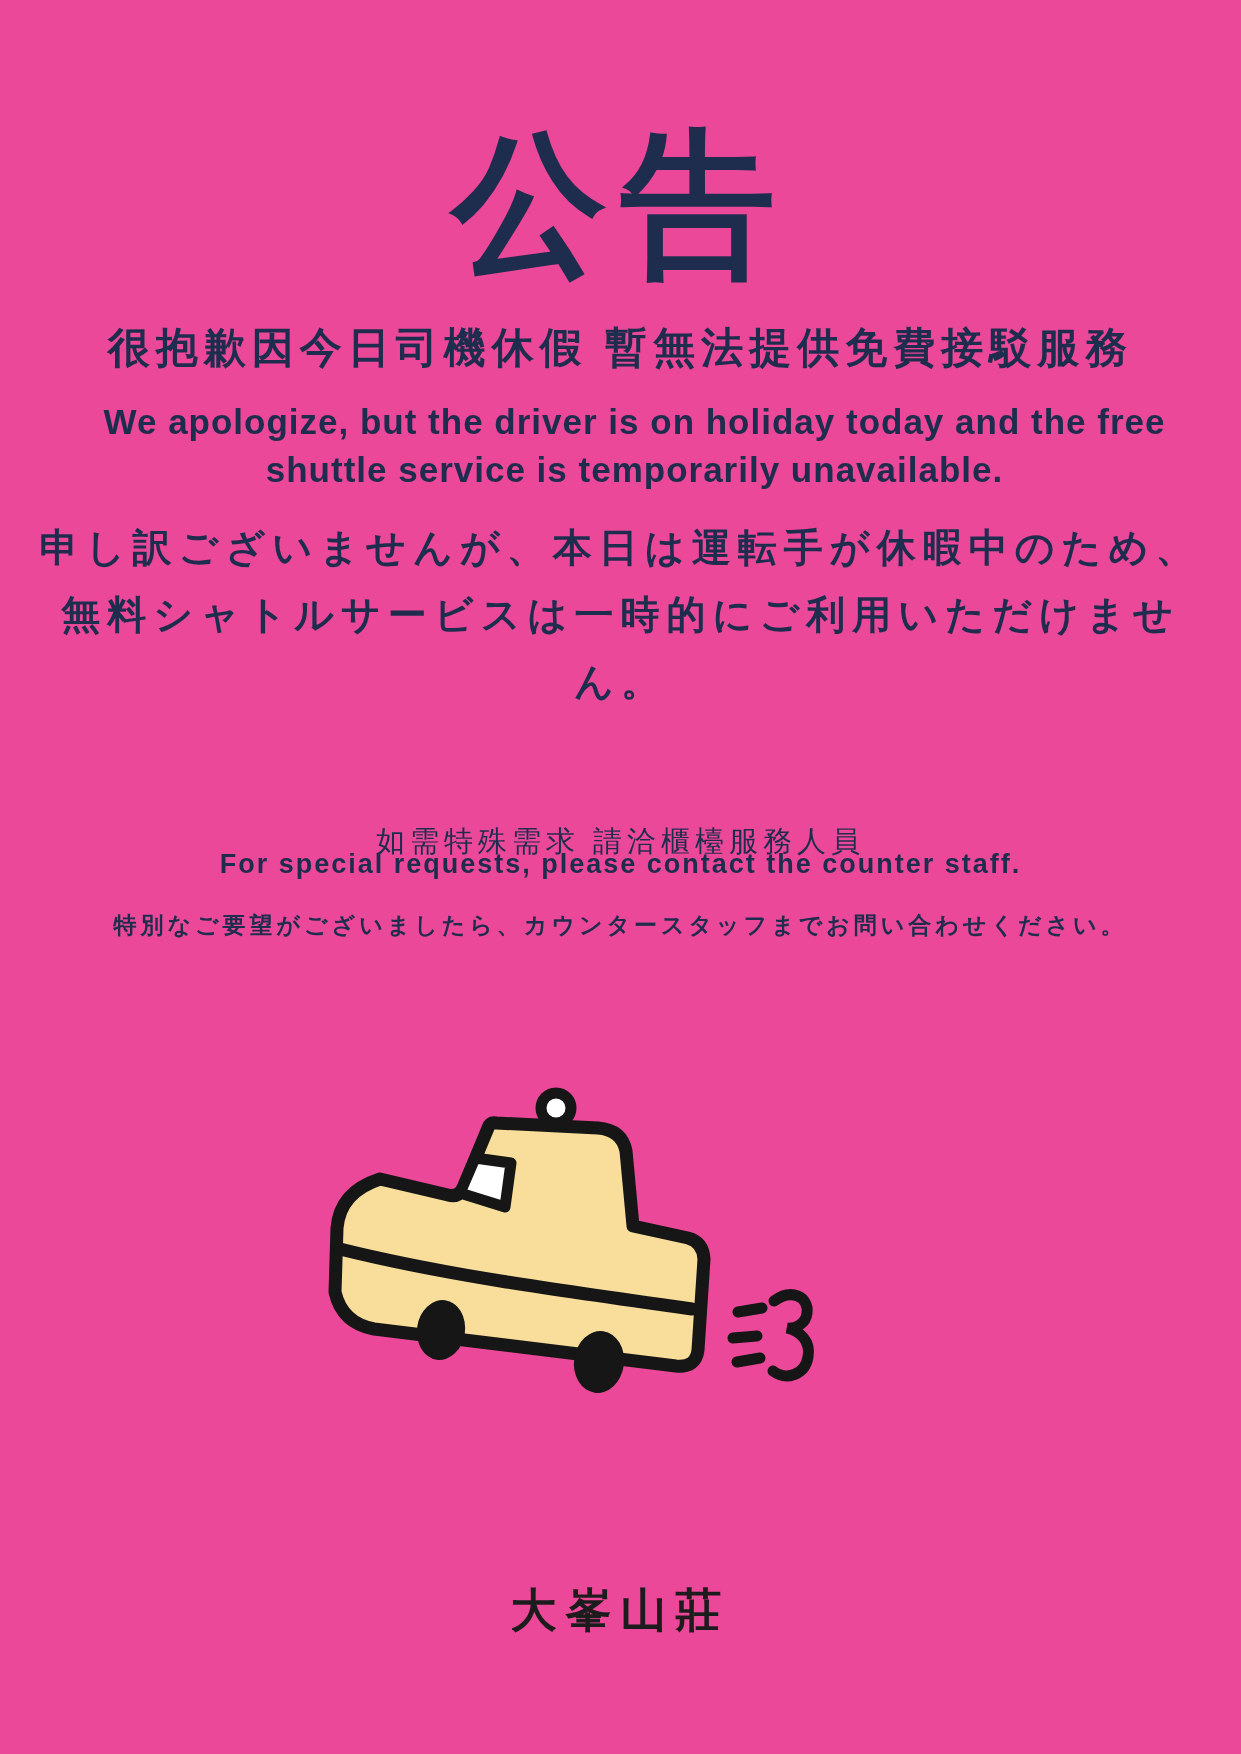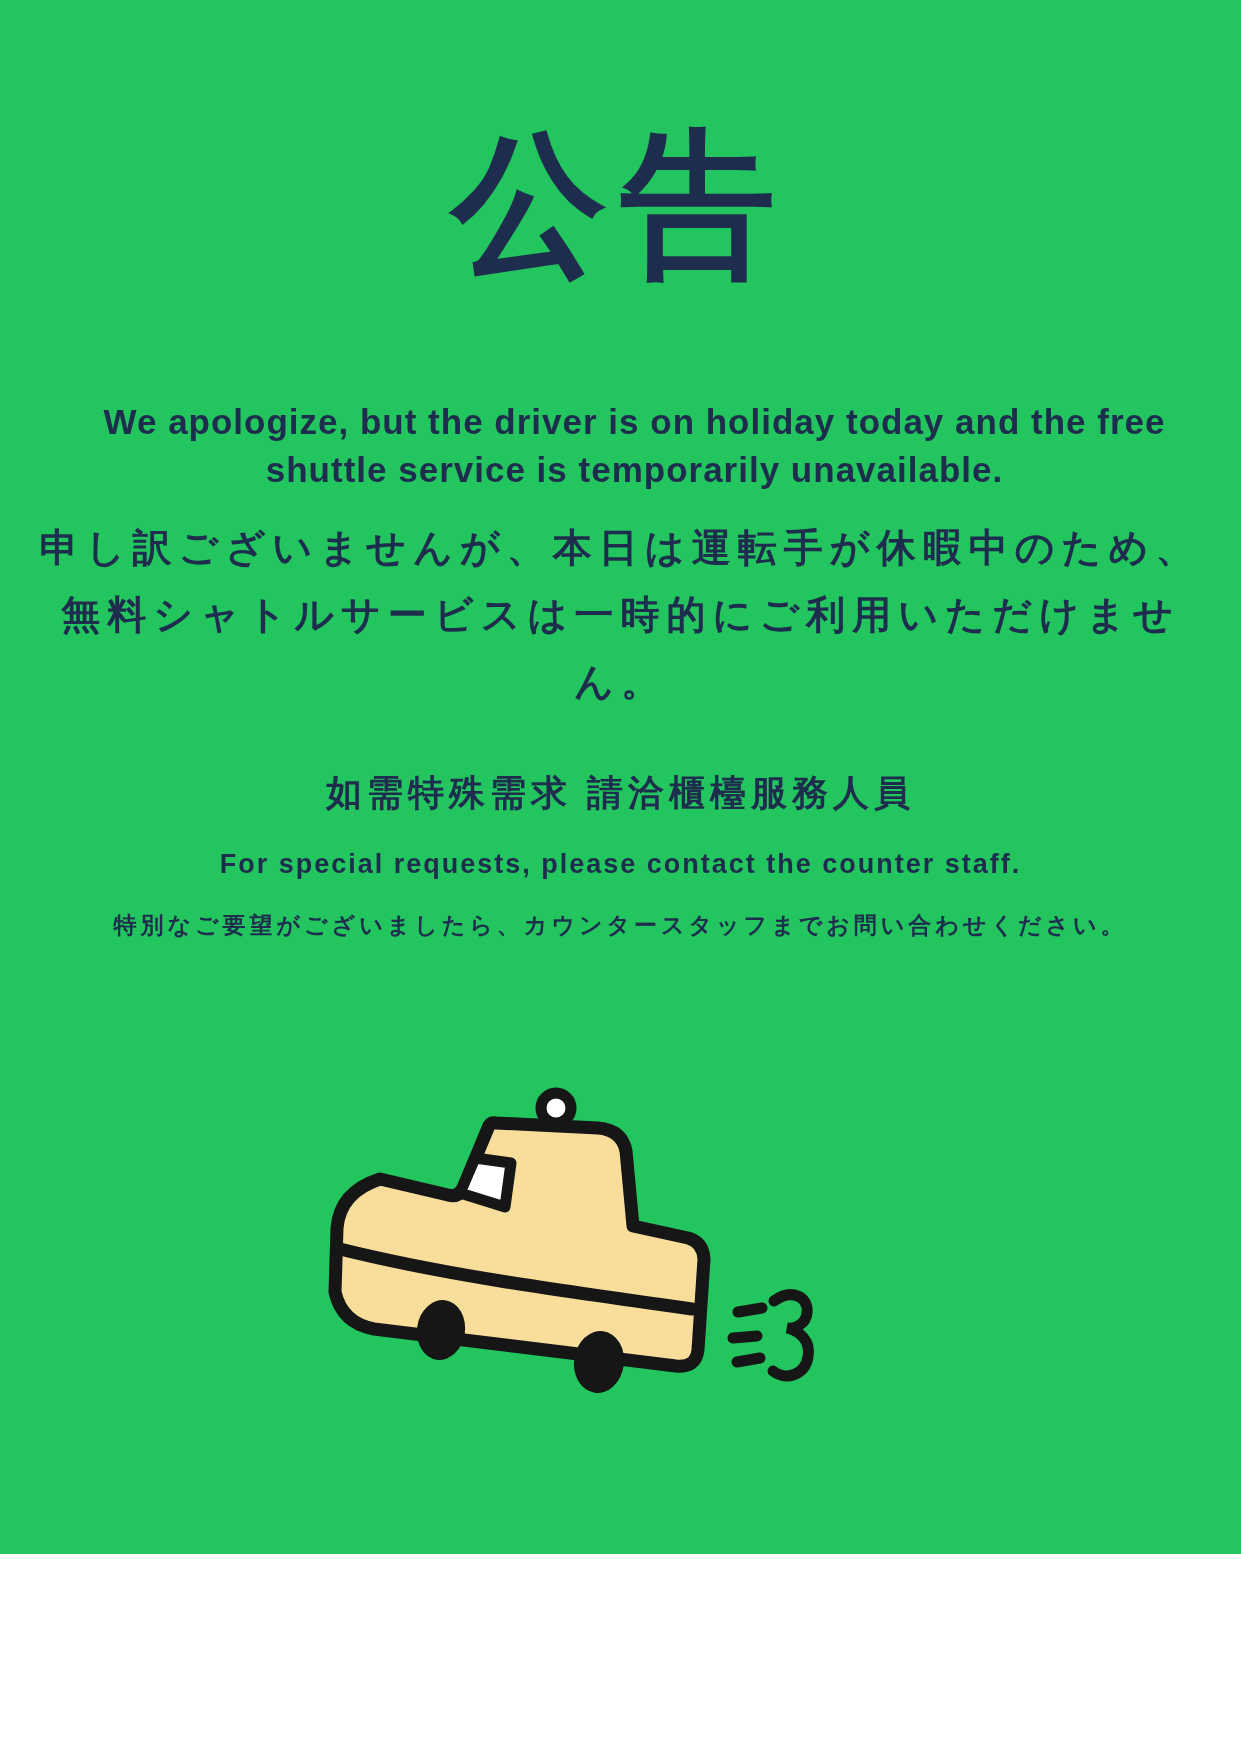--- a/index.html
+++ b/index.html
@@ -3,23 +3,23 @@
 <meta charset="utf-8">
 <style>
   html, body {
     margin: 0;
     padding: 0;
     background: #ffffff;
   }
   .page {
     position: relative;
     width: 1241px;
-    height: 1554px;
+    height: 1754px;
     margin: 0 auto;
-    background: #22c55e;
+    background: #ec4899;
     overflow: hidden;
     font-family: "Liberation Sans", "DejaVu Sans", sans-serif;
     color: #1e2d4d;
   }
   .centered {
     position: absolute;
     left: 0;
     right: 0;
     text-align: center;
   }
@@ -52,23 +52,23 @@
   .en-main > span { max-width: 1090px; }
   .ja-main {
     top: 514px;
     font-size: 39px;
     font-weight: 700;
     letter-spacing: 7px;
     line-height: 1.72;
   }
   .ja-main > span { max-width: 1170px; }
   .zh-contact {
-    top: 769px;
-    font-size: 36px;
-    font-weight: 700;
+    top: 822px;
+    font-size: 29px;
+    font-weight: 400;
     letter-spacing: 5px;
   }
   .en-contact {
     top: 849px;
     font-size: 27px;
     font-weight: 800;
     letter-spacing: 2px;
   }
   .ja-contact {
     top: 910px;
@@ -98,20 +98,23 @@
 </style>
 </head>
 <body>
 
 <div class="page">
 
   <div class="centered title">
     <span>公告</span>
   </div>
 
+  <div class="centered zh-main">
+    <span>很抱歉因今日司機休假 暫無法提供免費接駁服務</span>
+  </div>
 
   <div class="centered en-main">
     <span>We apologize, but the driver is on holiday today and the free shuttle service is temporarily unavailable.</span>
   </div>
 
   <div class="centered ja-main">
     <span>申し訳ございませんが、本日は運転手が休暇中のため、無料シャトルサービスは一時的にご利用いただけません。</span>
   </div>
 
   <div class="centered zh-contact">

